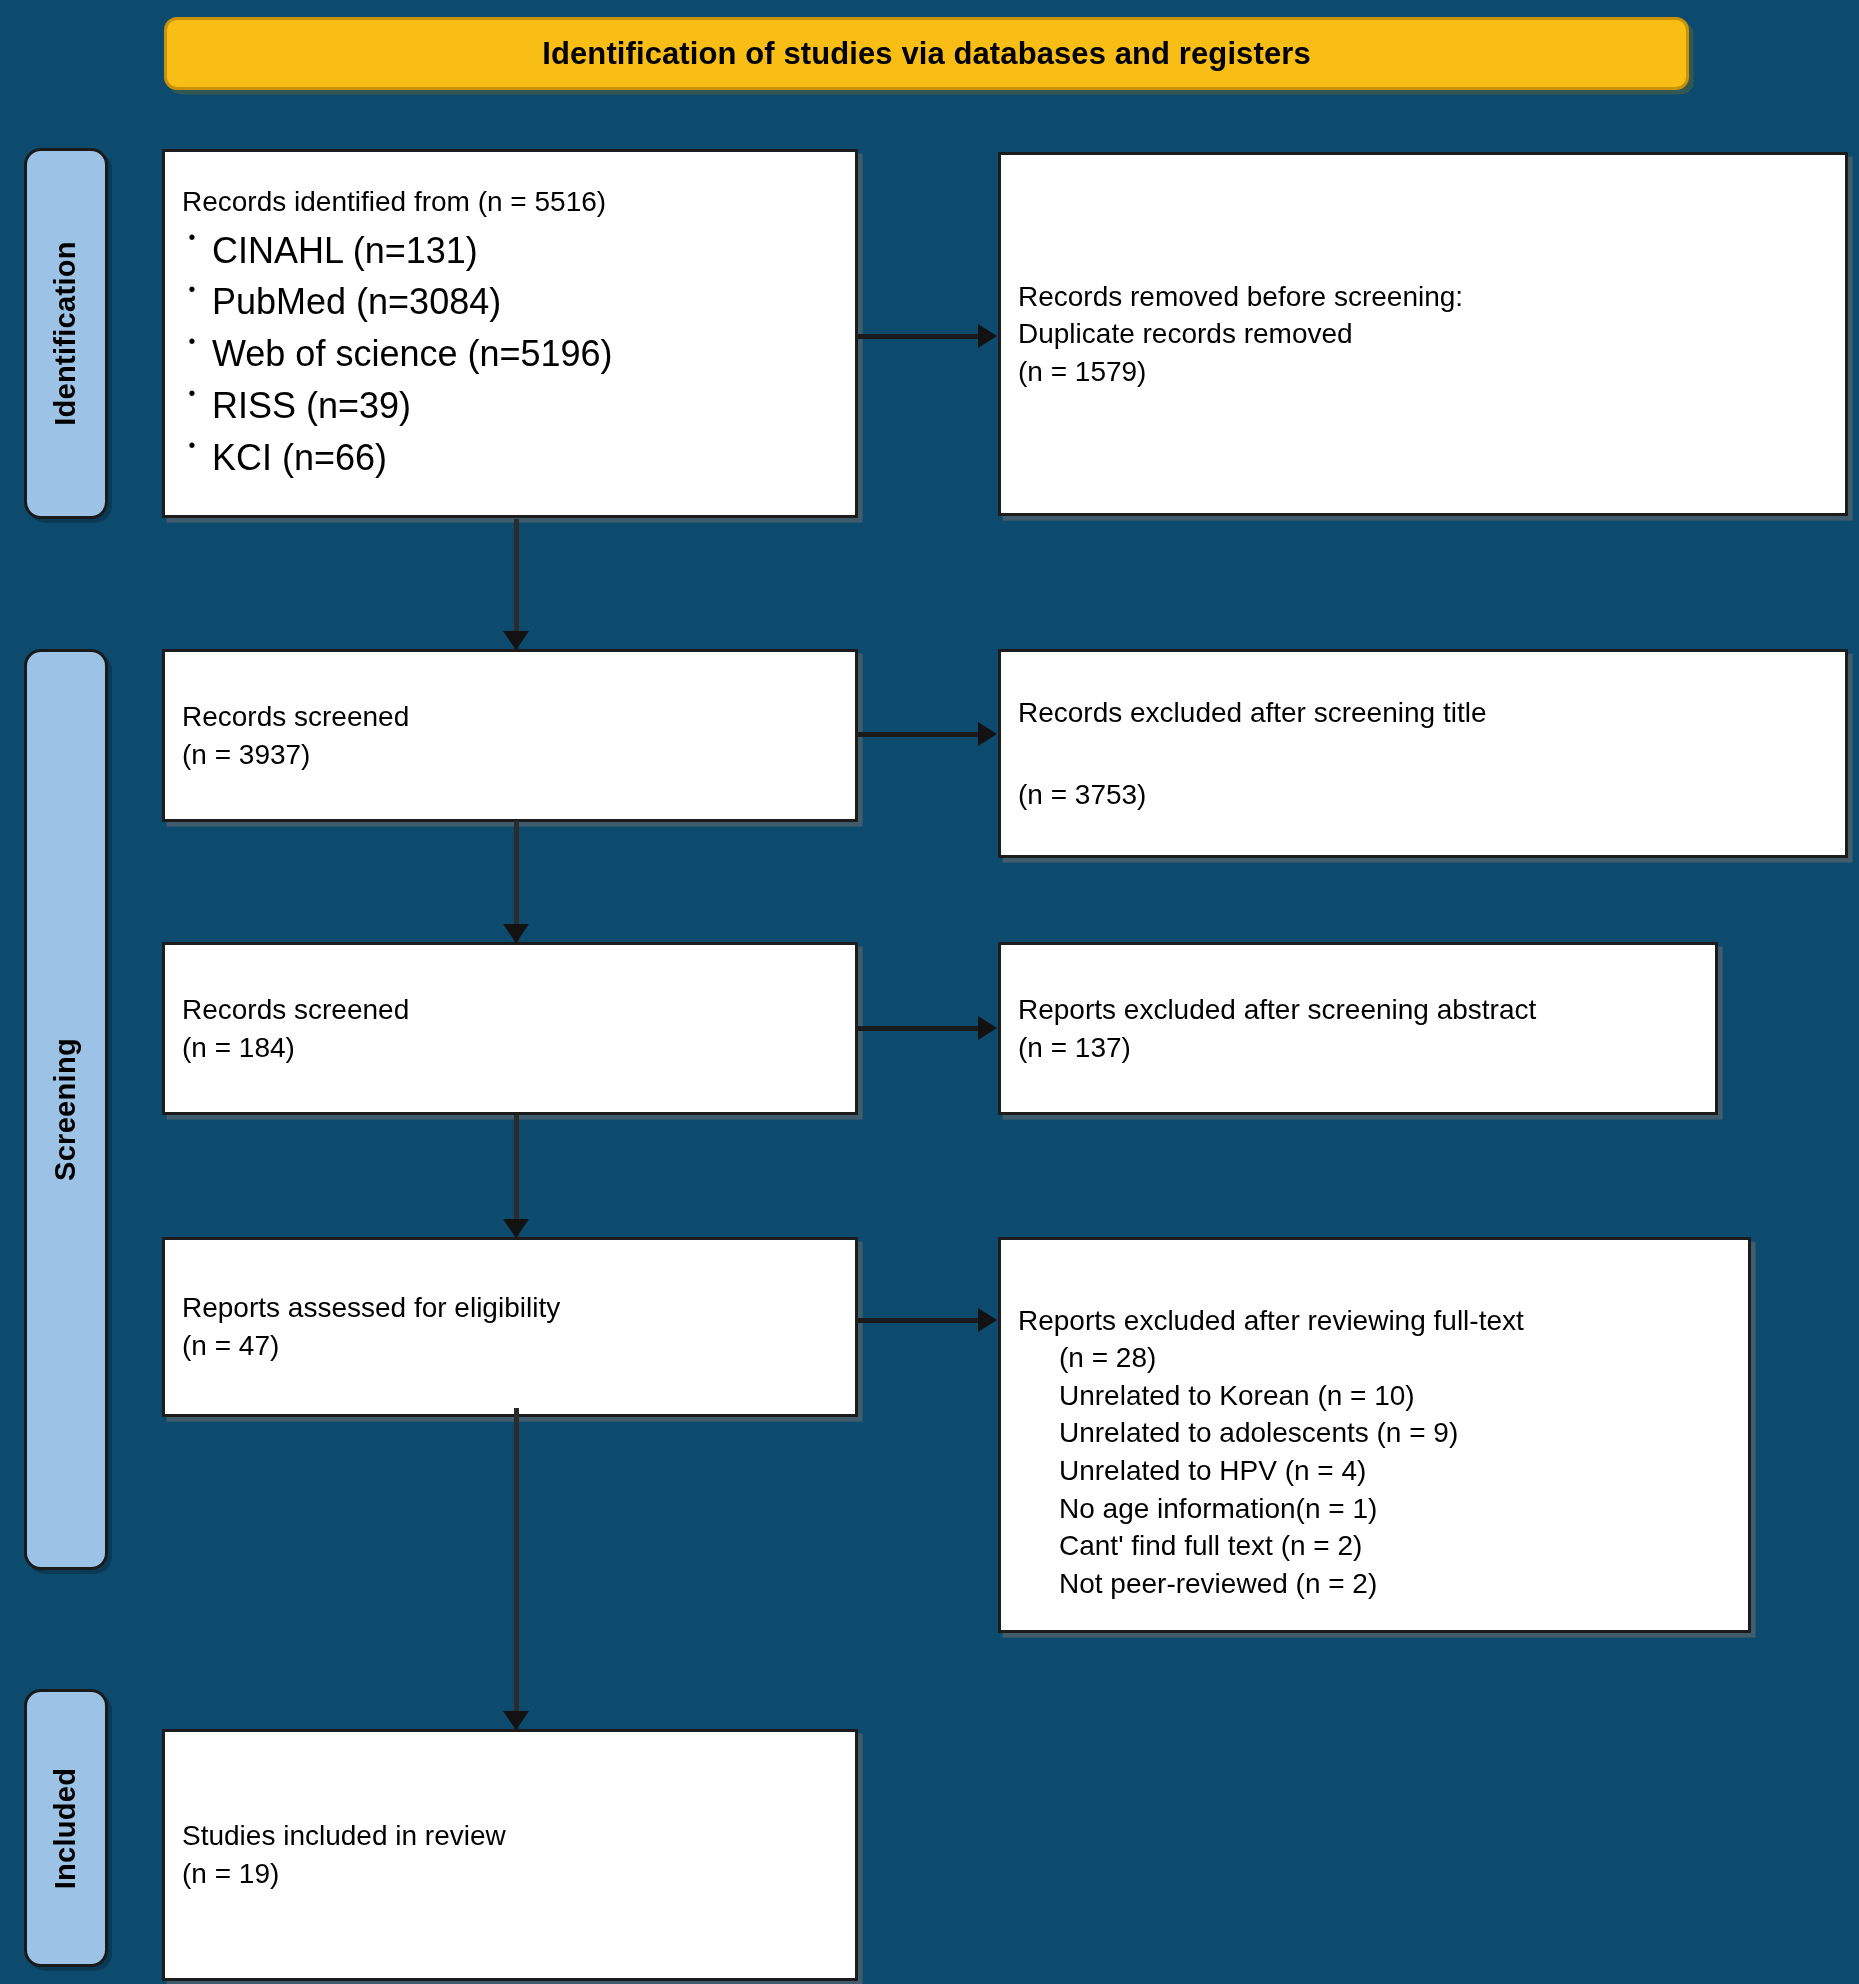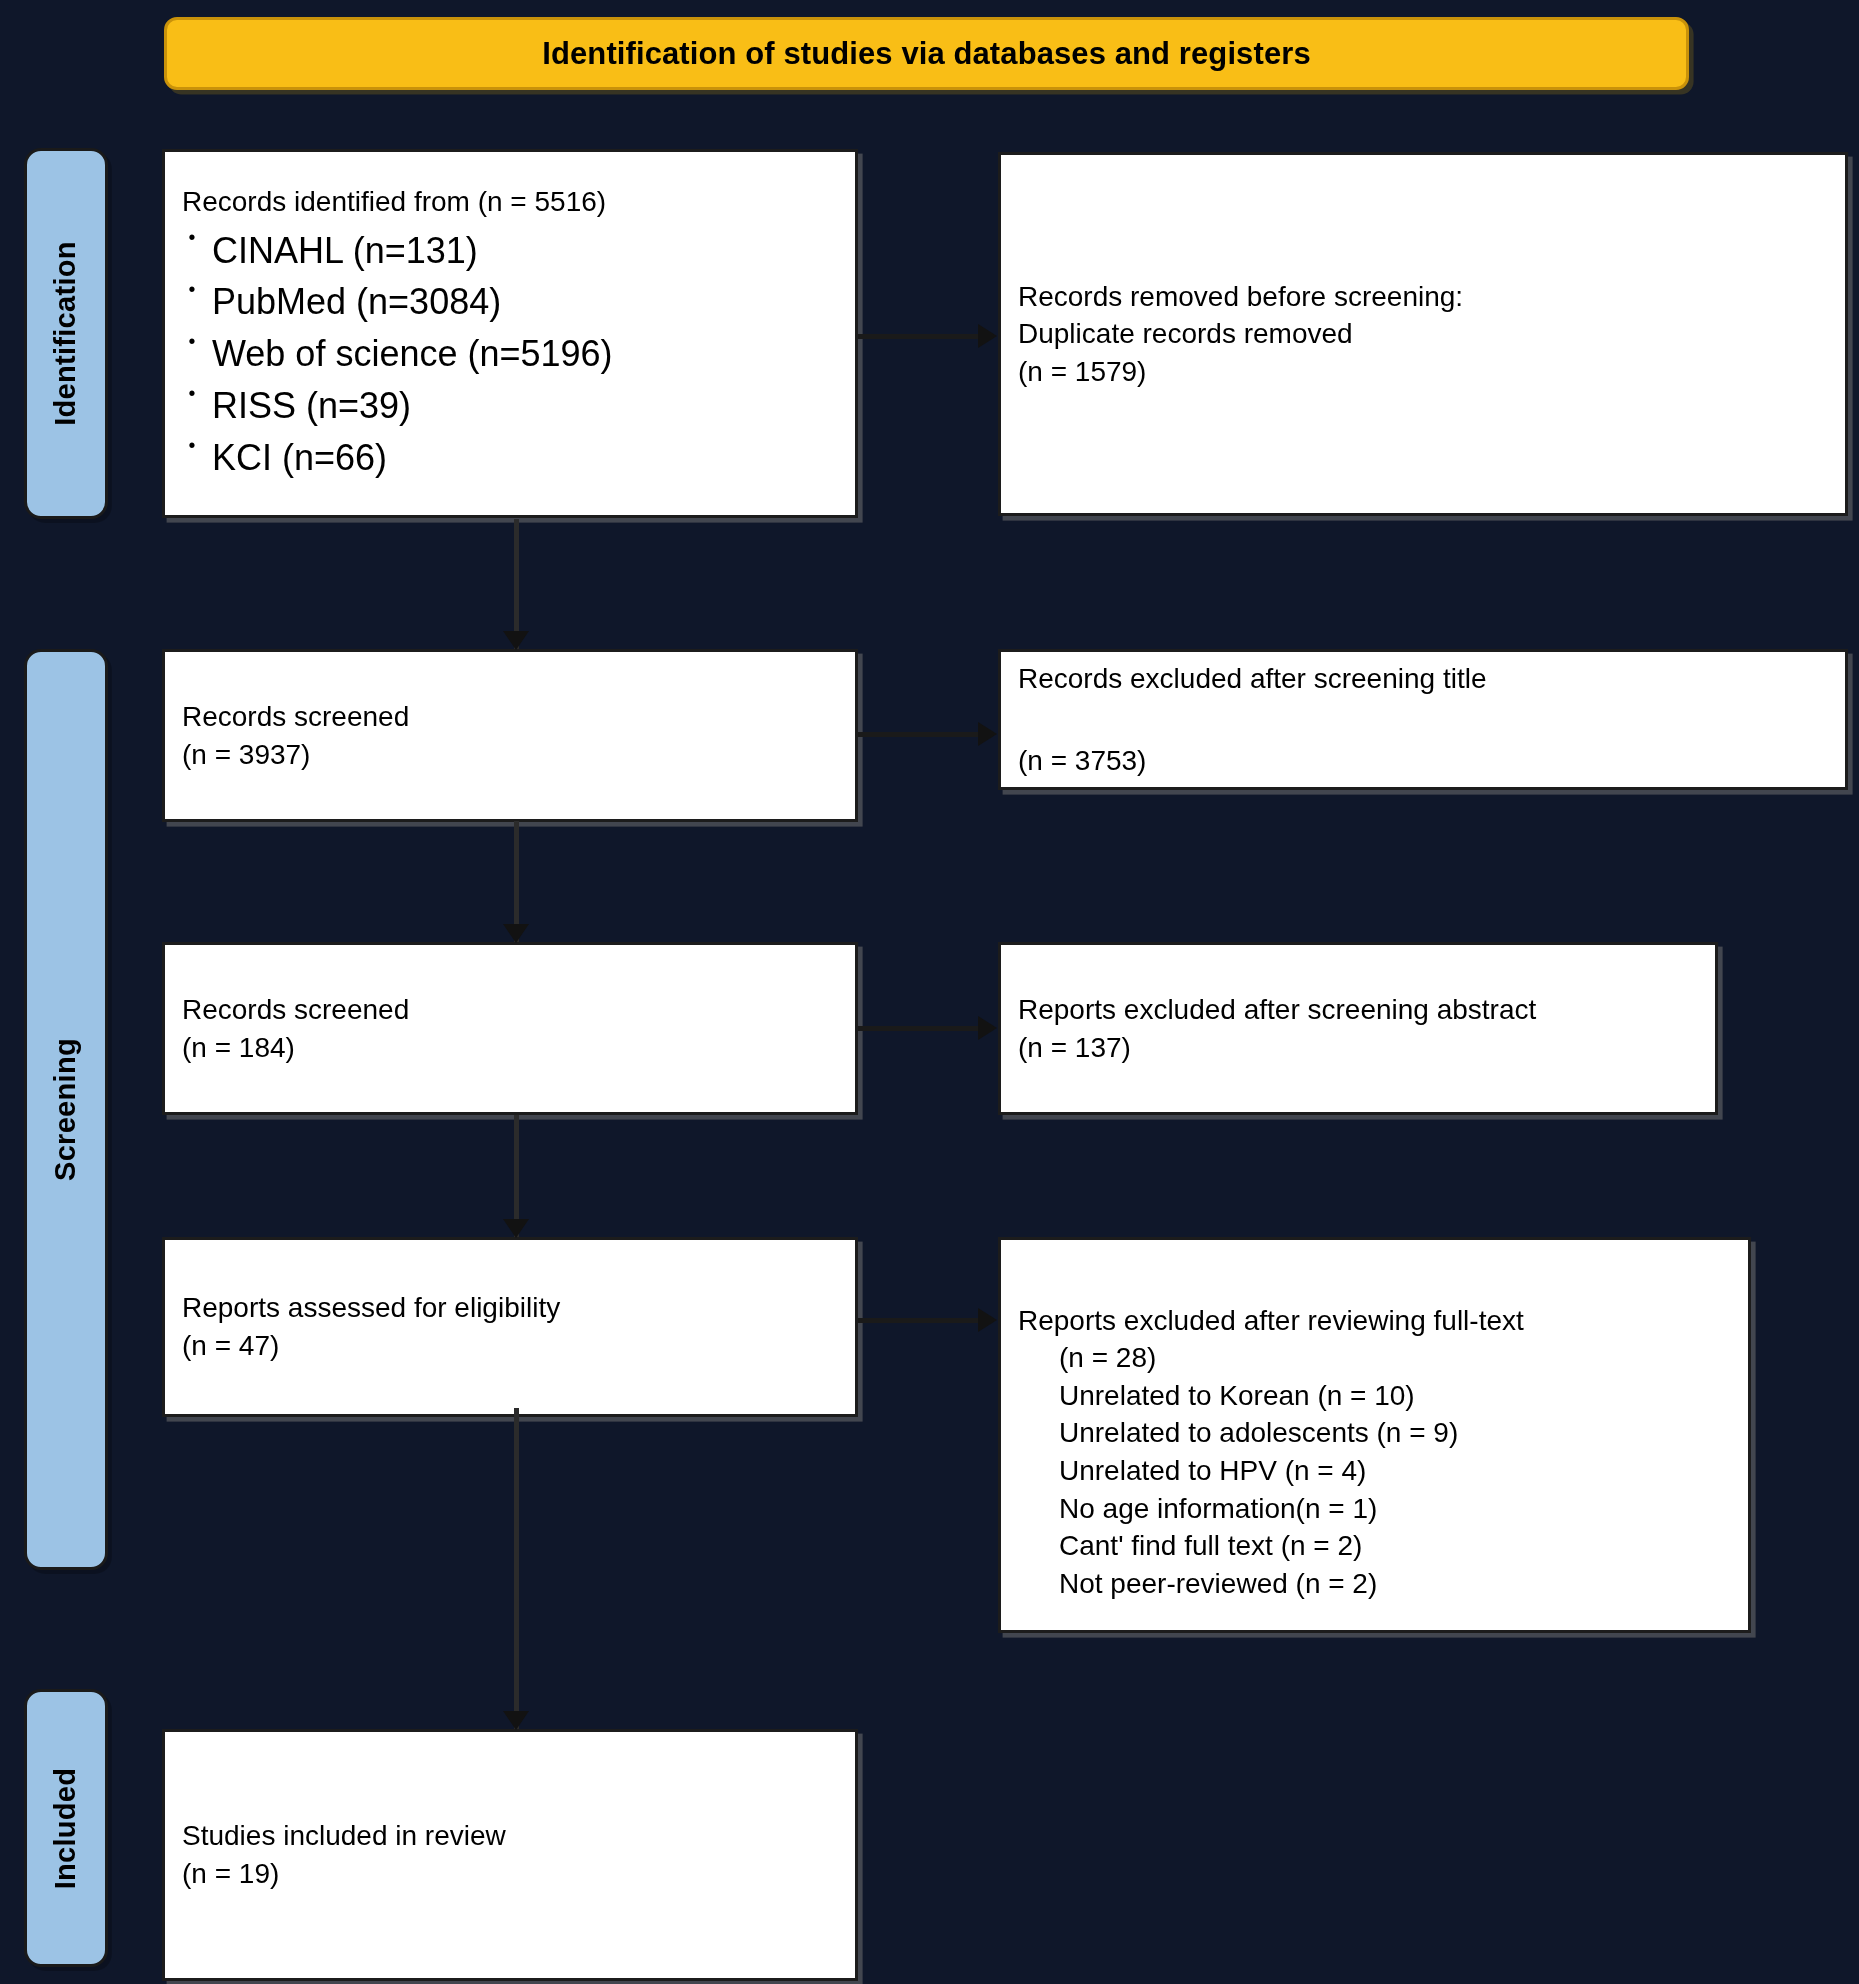--- a/index.html
+++ b/index.html
@@ -9,21 +9,21 @@
   }
   body {
     font-family: "Liberation Sans", sans-serif;
     color: #000000;
   }
 
   #canvas {
     position: relative;
     width: 1859px;
     height: 1985px;
-    background: #0f172a;
+    background: #0c4a6e;
     overflow: hidden;
   }
 
   
   .header-banner {
     position: absolute;
     left: 164px;
     top: 17px;
     width: 1525px;
     height: 73px;
@@ -107,21 +107,21 @@
     font-size: 19.7px;
   }
   .indented {
     padding-left: 41px;
   }
 
   
   .box-identified   { left: 162px;  top: 149px;  width: 696px; height: 369px; }
   .box-removed      { left: 998px; top: 152px;  width: 850px; height: 364px; }
   .box-screened1    { left: 162px;  top: 649px;  width: 696px; height: 173px; }
-  .box-excl-title   { left: 998px; top: 649px;  width: 850px; height: 141px; gap: 44px; }
+  .box-excl-title   { left: 998px; top: 649px;  width: 850px; height: 209px; gap: 44px; }
   .box-screened2    { left: 162px;  top: 942px; width: 696px; height: 173px; }
   .box-excl-abs     { left: 998px; top: 942px; width: 720px; height: 173px; }
   .box-eligibility  { left: 162px;  top: 1237px; width: 696px; height: 180px; }
   .box-excl-full    { left: 998px; top: 1237px; width: 753px; height: 396px;
                       justify-content: center; padding-top: 38px; }
   .box-included     { left: 162px;  top: 1729px; width: 696px; height: 252px; }
 
   
   .conn-v {
     position: absolute;

